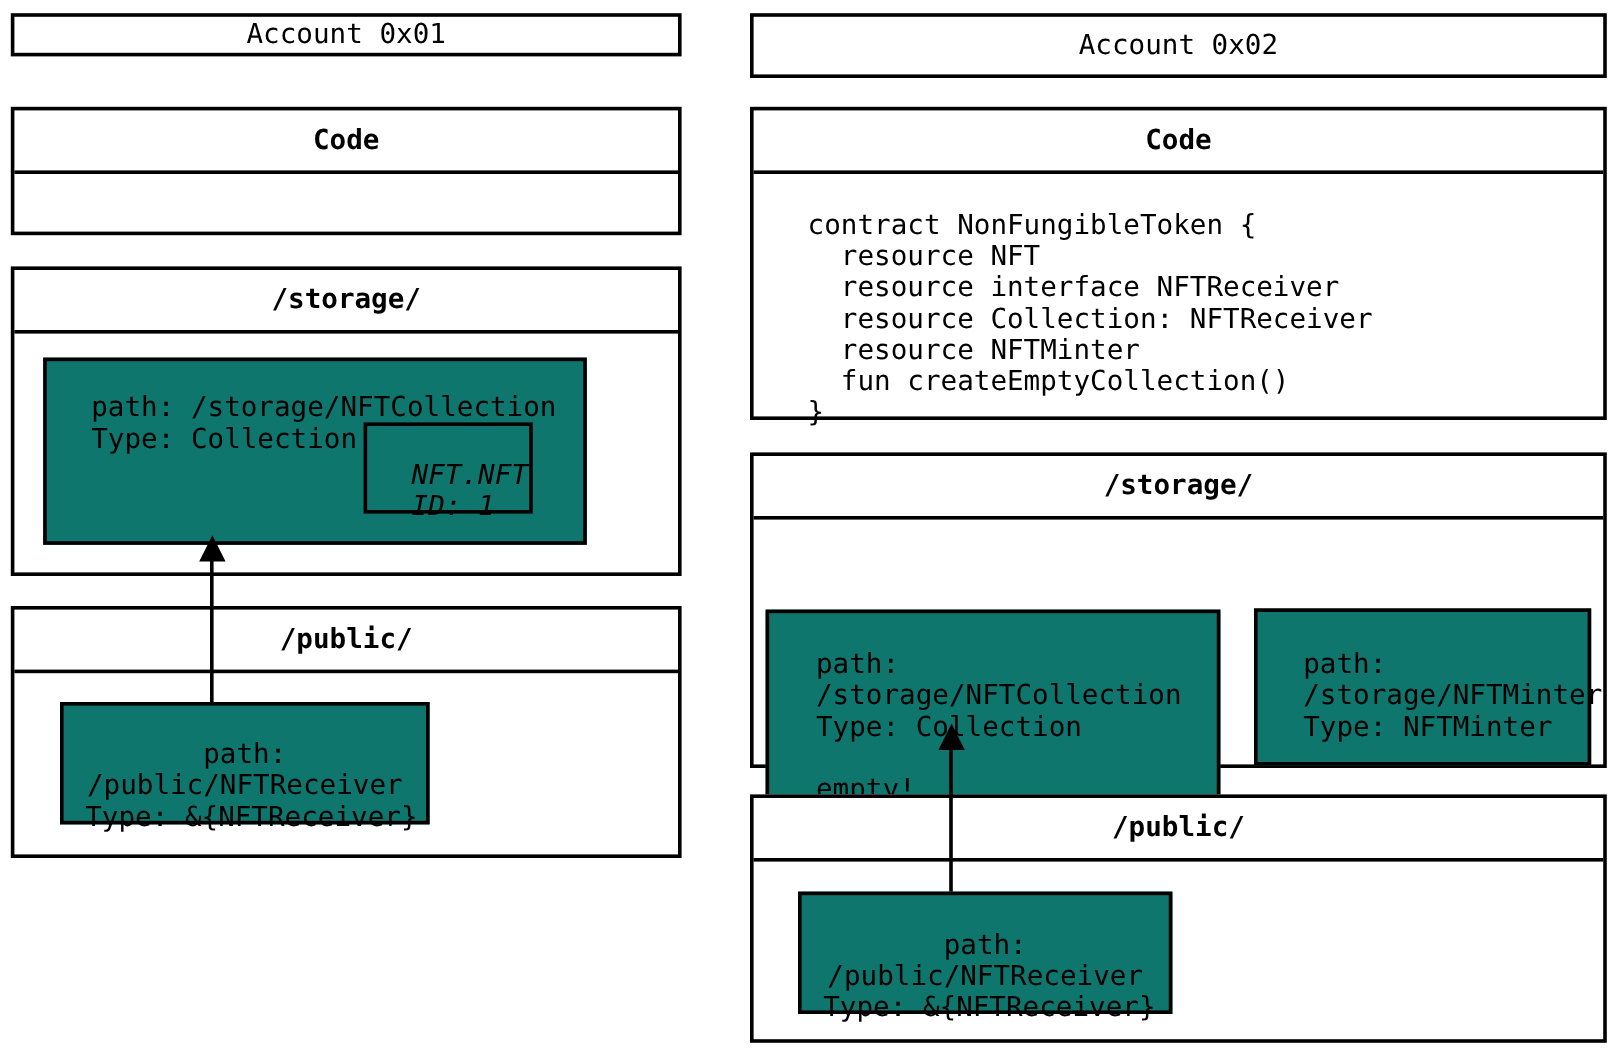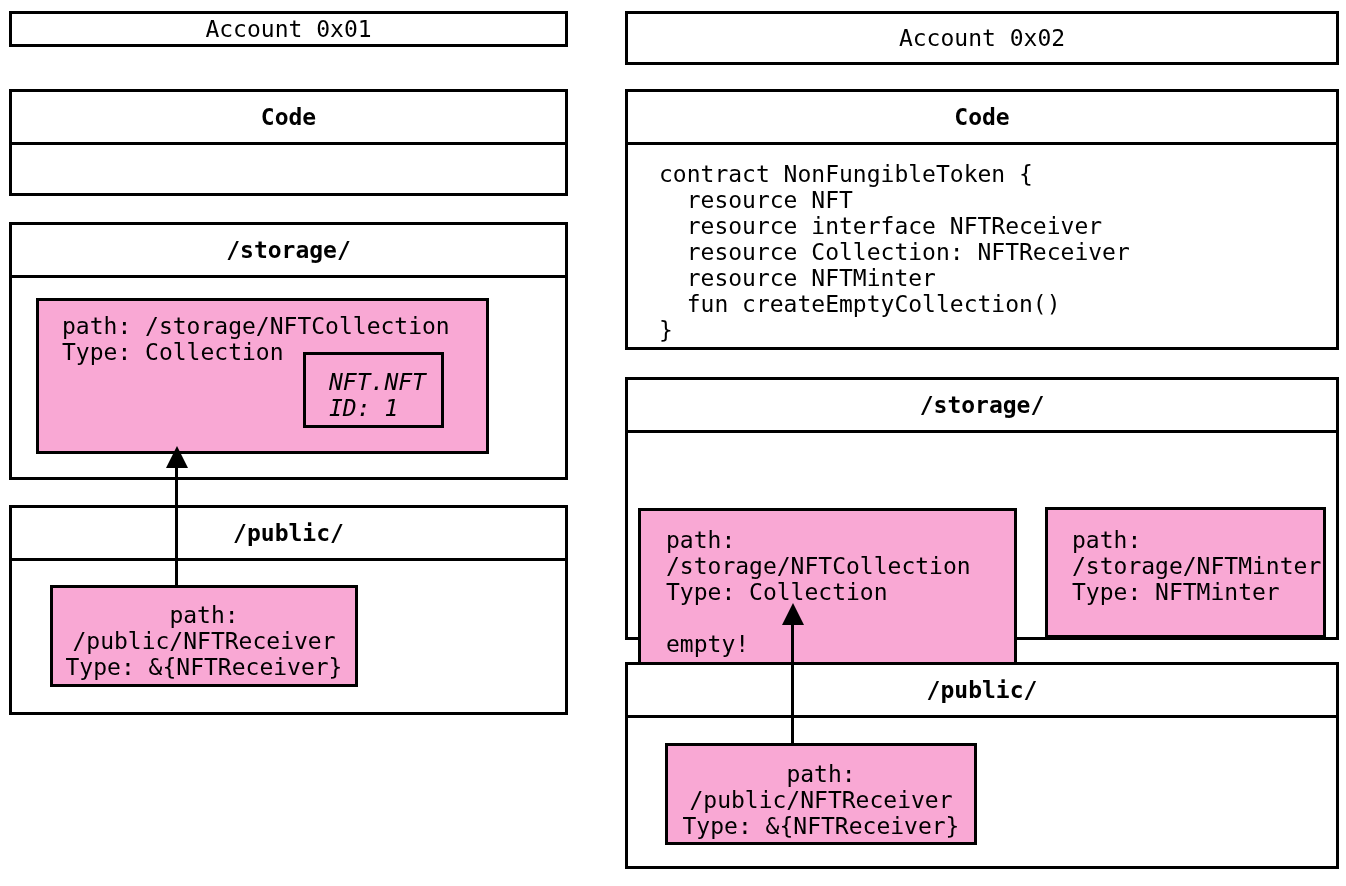--- a/index.html
+++ b/index.html
@@ -41,25 +41,25 @@
     display: flex;
     align-items: center;
     justify-content: center;
   }
   .panel-body {
     position: relative;
   }
   .innerbox {
     position: absolute;
     border: 3px solid #000000;
-    background: #f9a8d4;
+    background: #0f766e;
     box-sizing: border-box;
   }
   pre {
-    margin: 4px;
+    margin: 18px;
     white-space: pre;
     font-family: inherit;
     font-size: inherit;
     line-height: inherit;
   }
   .t-center { text-align: center; }
   .vline {
     position: absolute;
     width: 3px;
     background: #000000;

